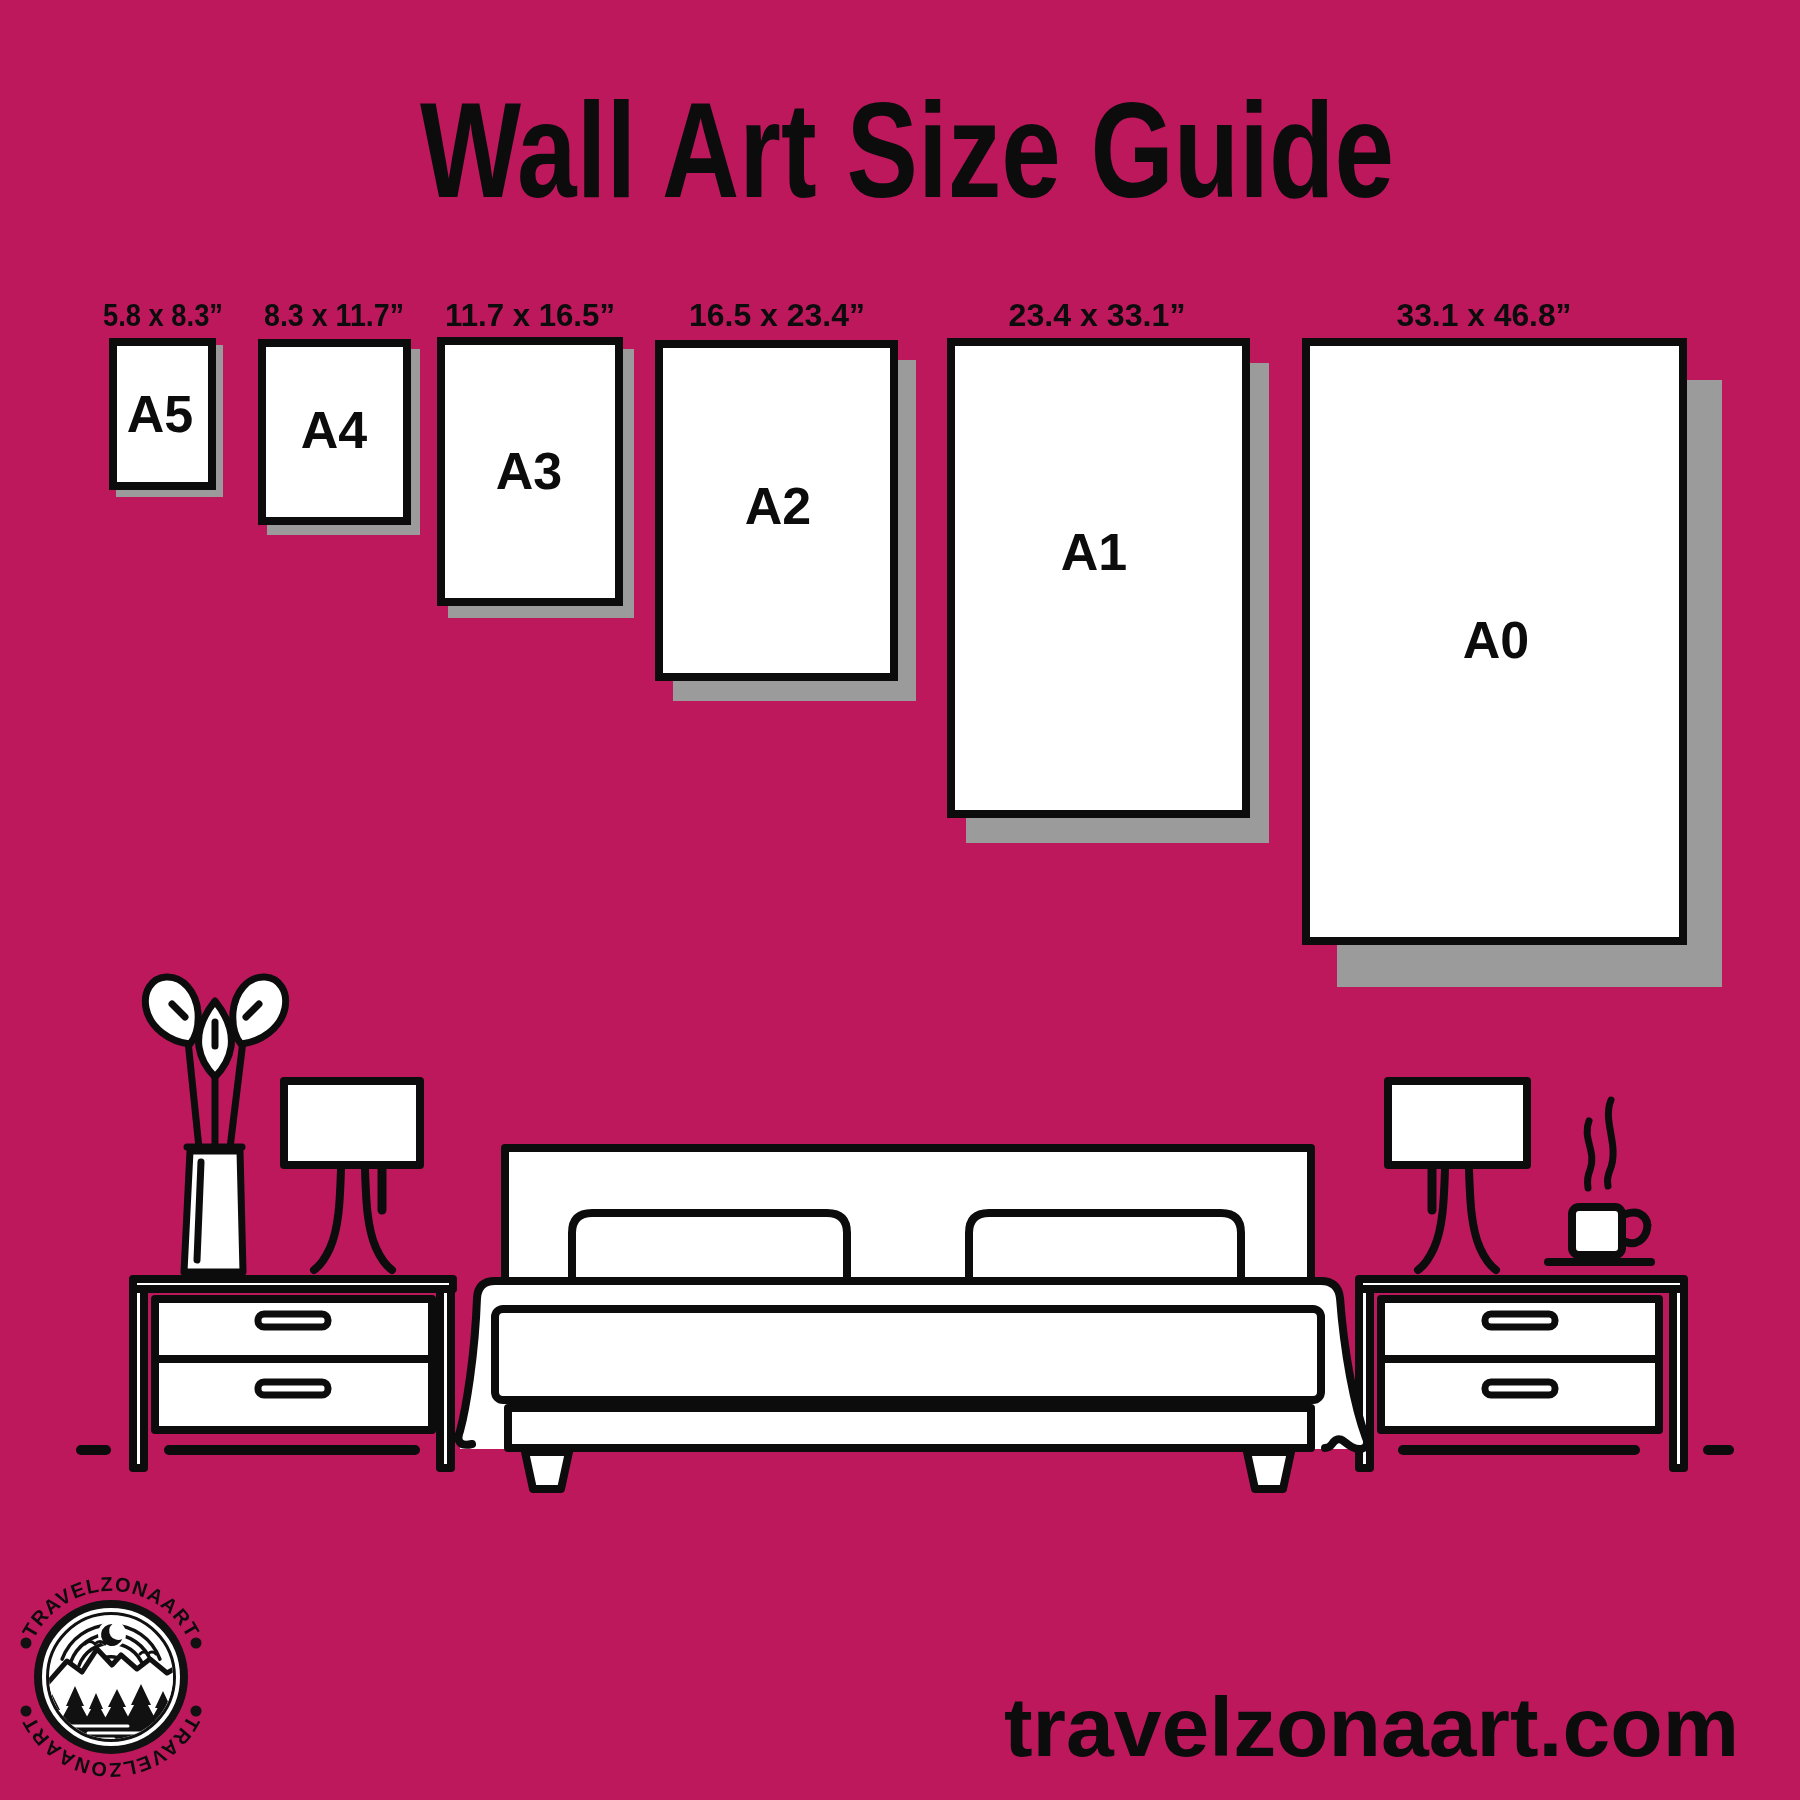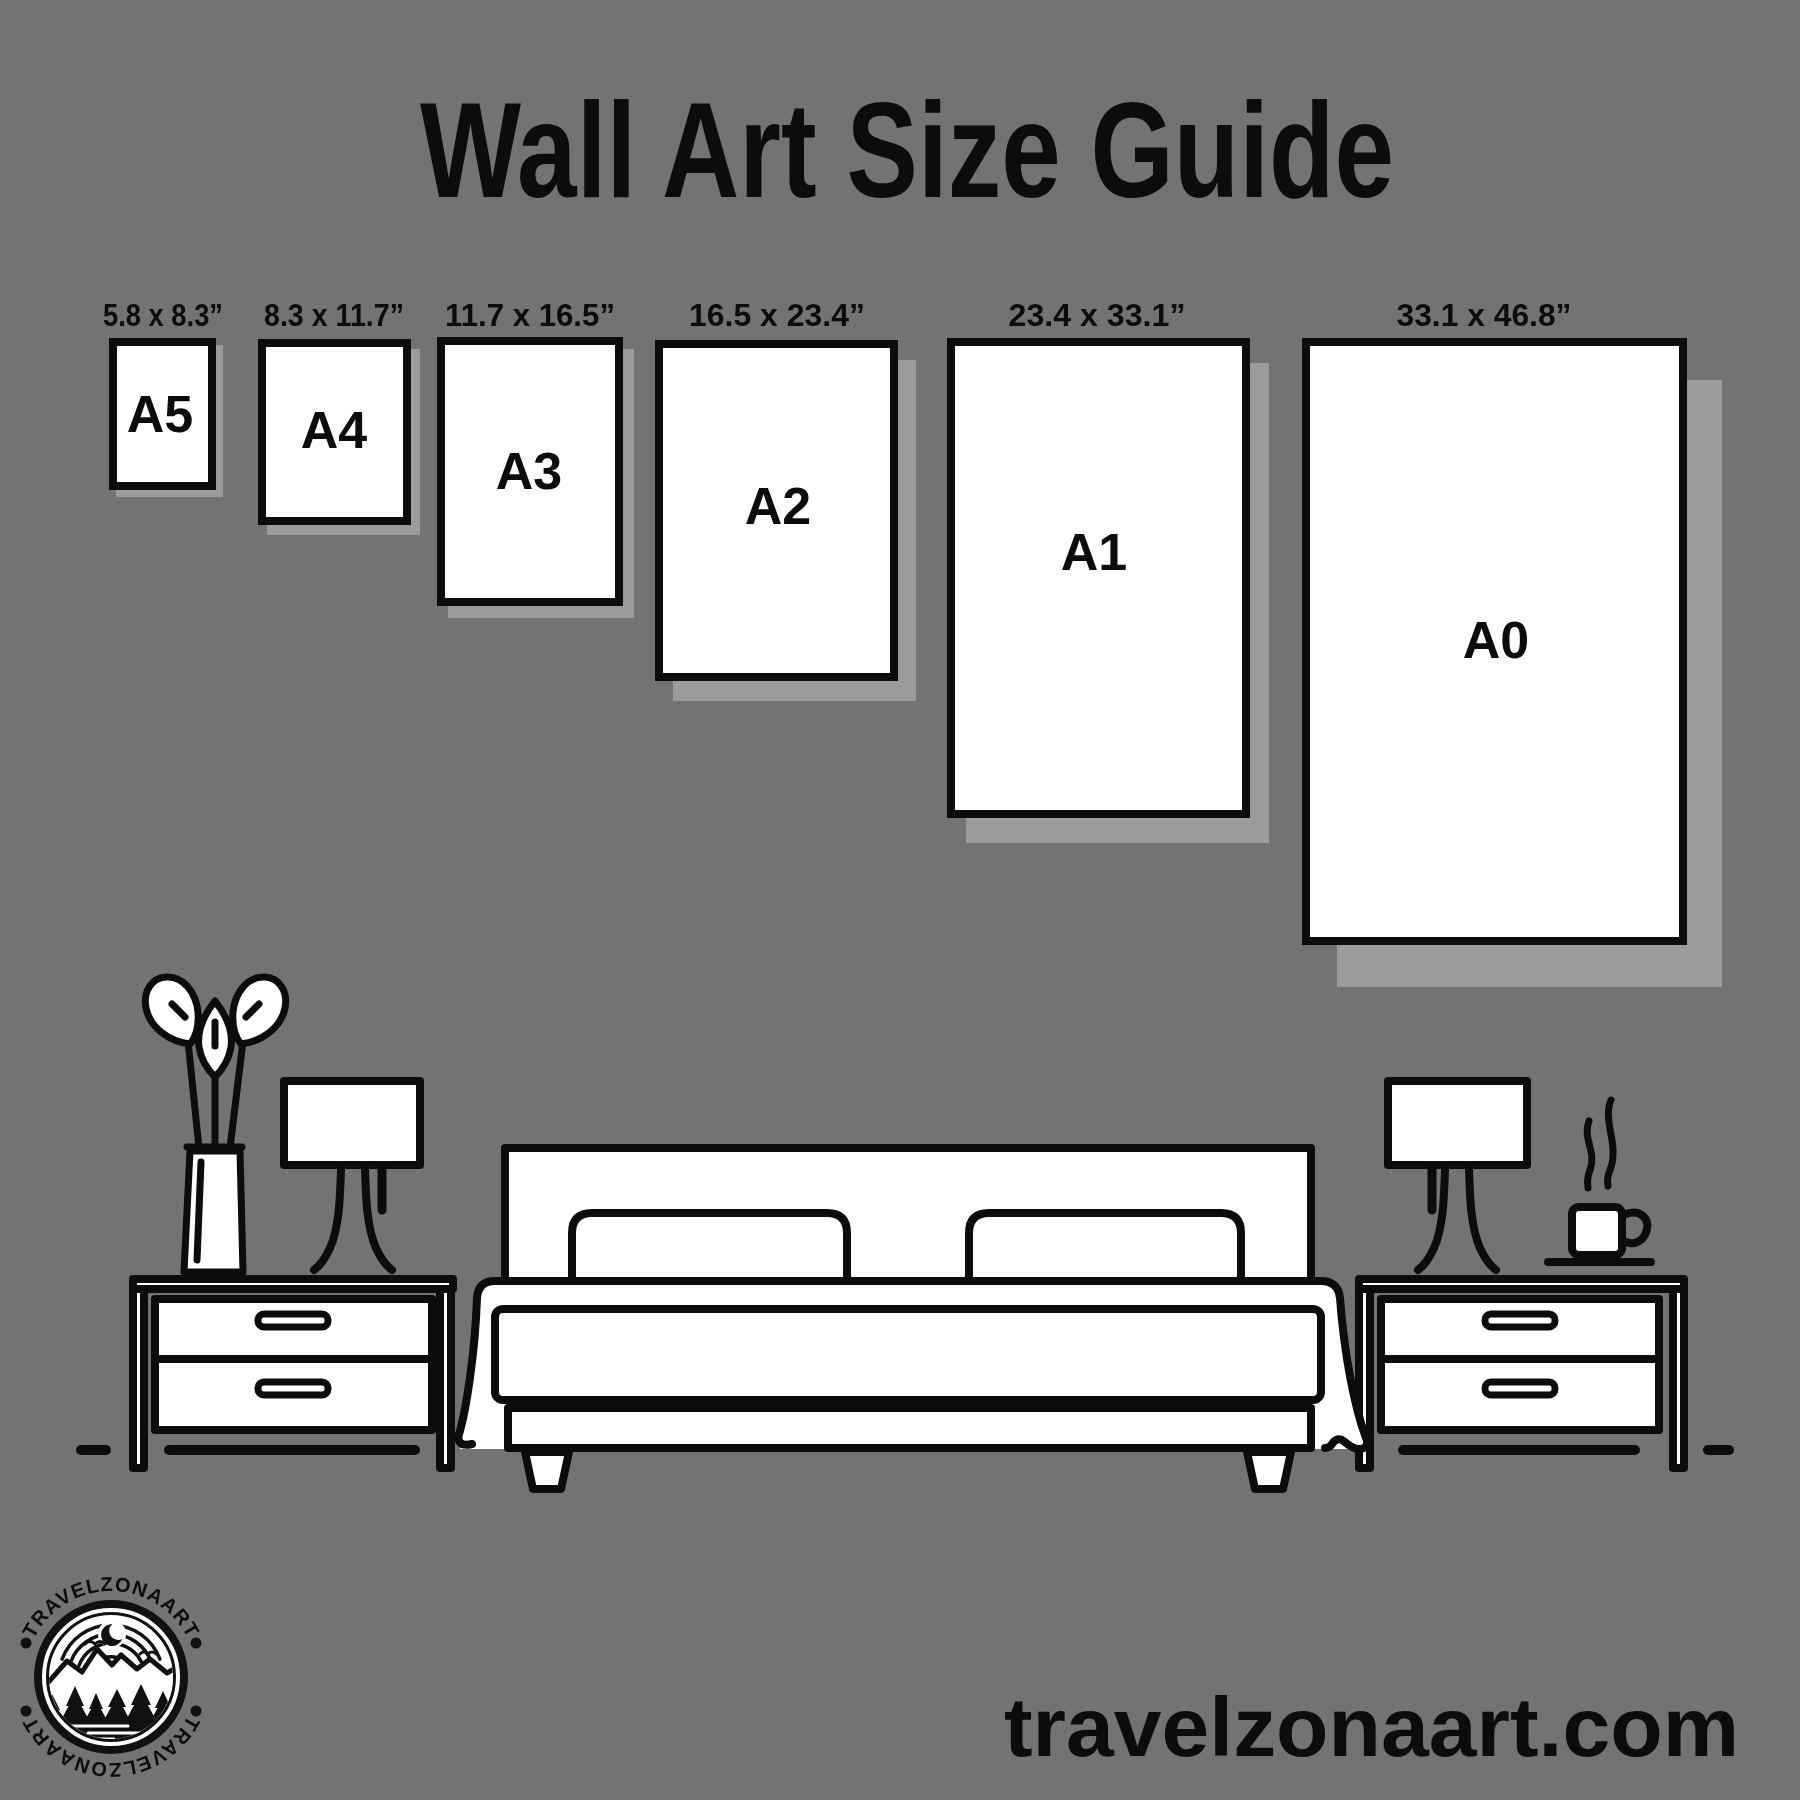--- a/index.html
+++ b/index.html
@@ -1,16 +1,16 @@
 <!DOCTYPE html>
 <html><head>
 <meta charset="utf-8">
 <style>
   html,body{margin:0;padding:0;background:#fff;}
-  #page{position:relative;width:1800px;height:1800px;background:#737373;overflow:hidden;
+  #page{position:relative;width:1800px;height:1800px;background:#be185d;overflow:hidden;
         font-family:"Liberation Sans", sans-serif;}
   svg{position:absolute;left:0;top:0;}
   text{font-family:"Liberation Sans", sans-serif;font-weight:bold;fill:#0c0c0c;}
 </style>
 </head>
 <body>
 <div id="page">
 <svg width="1800" height="1800" viewBox="0 0 1800 1800">
   <defs>
     <clipPath id="lc">

